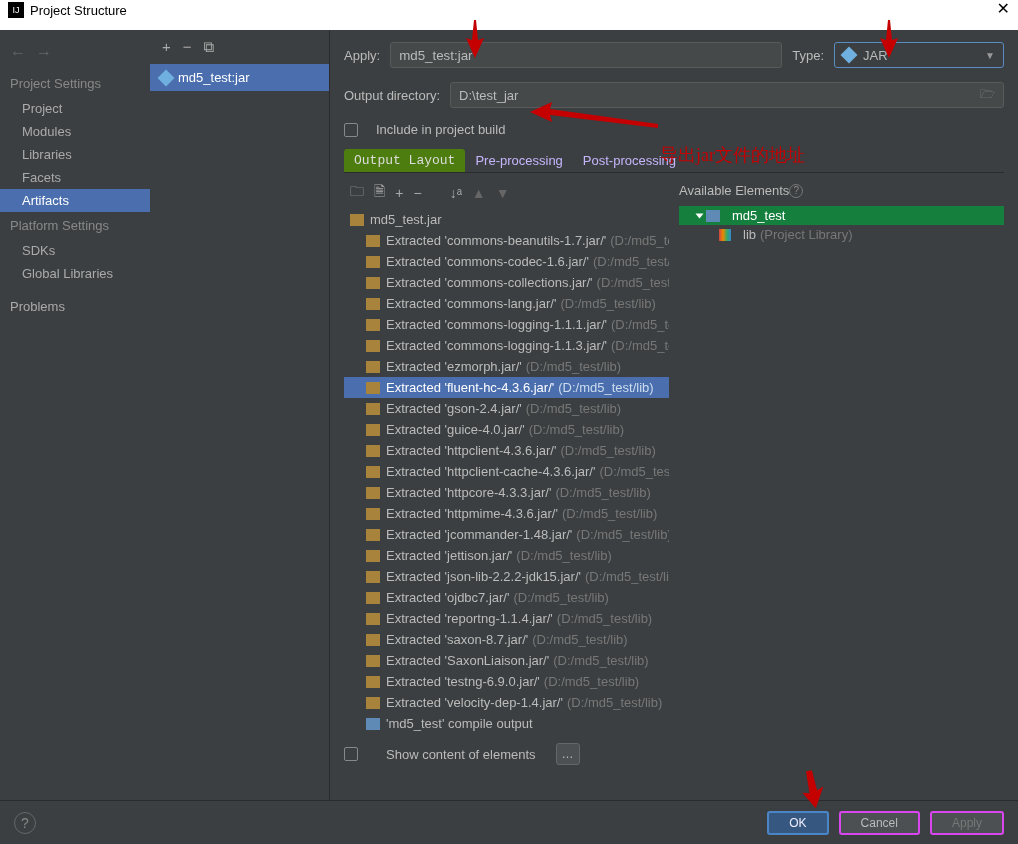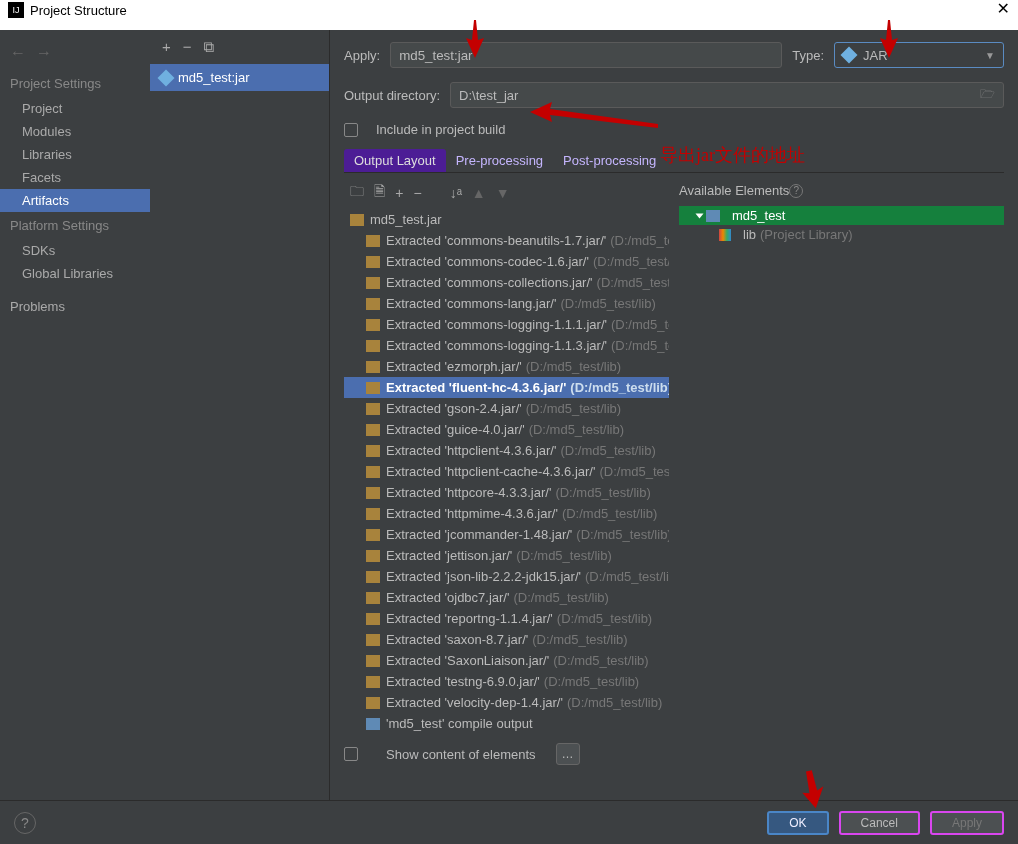--- a/index.html
+++ b/index.html
@@ -20,30 +20,30 @@
 .dia { width:12px; height:12px; background:#6fb0e0; transform:rotate(45deg); flex-shrink:0; }
 .right { flex:1; padding:12px 14px 0 14px; position:relative; }
 .row { display:flex; align-items:center; gap:10px; margin-bottom:14px; }
 .lbl { white-space:nowrap; }
 .tin { background:#45494a; border:1px solid #5a5a5a; color:#bbb; padding:4px 8px; height:26px; border-radius:3px; }
 .sel-jar { display:flex; align-items:center; gap:8px; border:1px solid #5a8bc2; border-radius:3px; background:#3c3f41; padding:2px 8px; width:170px; height:26px; }
 .chevd { margin-left:auto; color:#999; font-size:10px; }
 .cb { width:14px; height:14px; border:1px solid #888; border-radius:2px; display:inline-block; margin-right:8px; vertical-align:middle; }
 .tabs { display:flex; border-bottom:1px solid #2b2b2b; margin-bottom:4px; }
 .tab { padding:4px 10px; cursor:pointer; color:#c4b5fd; }
-.tab.act { background:#4c1d95; color:#ddd; border-radius:3px 3px 0 0; }
+.tab.act { background:#4d7c0f; color:#ddd; border-radius:3px 3px 0 0;font-family:Liberation Mono, monospace; }
 .split { display:flex; height:560px; }
 .pane { flex:1; display:flex; flex-direction:column; overflow:hidden; }
 .pane-tb { display:flex; gap:10px; padding:4px 6px; color:#aaa; font-size:14px; align-items:center; }
 .ico-b { cursor:pointer; }
 .tree { flex:1; overflow-y:auto; overflow-x:hidden; }
 .tree-row { display:flex; align-items:center; padding:2px 4px; white-space:nowrap; height:21px; }
 .tree-row.d0 { padding-left:6px; }
 .tree-row.d1 { padding-left:22px; }
-.tree-row.sel { background:#4b6eaf; color:#fff;font-weight:bold; }
+.tree-row.sel { background:#4b6eaf; color:#fff; }
 .fico { width:14px; height:12px; background:#a8833c; margin-right:6px; flex-shrink:0; position:relative; }
 .fico.libi { background:linear-gradient(90deg,#c44,#e80,#3a6,#38c); width:12px; }
 .fico.modi { background:#5f8ab5; }
 .dim { color:#777; margin-left:4px; }
 .tree-row.sel .dim { color:#cde; }
 .pane-r { flex:1; padding-left:10px; }
 .pane-hdr { padding:6px 0 8px; color:#bbb; display:flex; align-items:center; }
 .qm { width:14px;height:14px;border:1px solid #777;border-radius:50%;font-size:10px;display:inline-flex;align-items:center;justify-content:center;color:#888; }
 .av-row { padding:2px 4px 2px 18px; display:flex; align-items:center; }
 .av-row.r0 { background:#15803d; color:#fff; }

